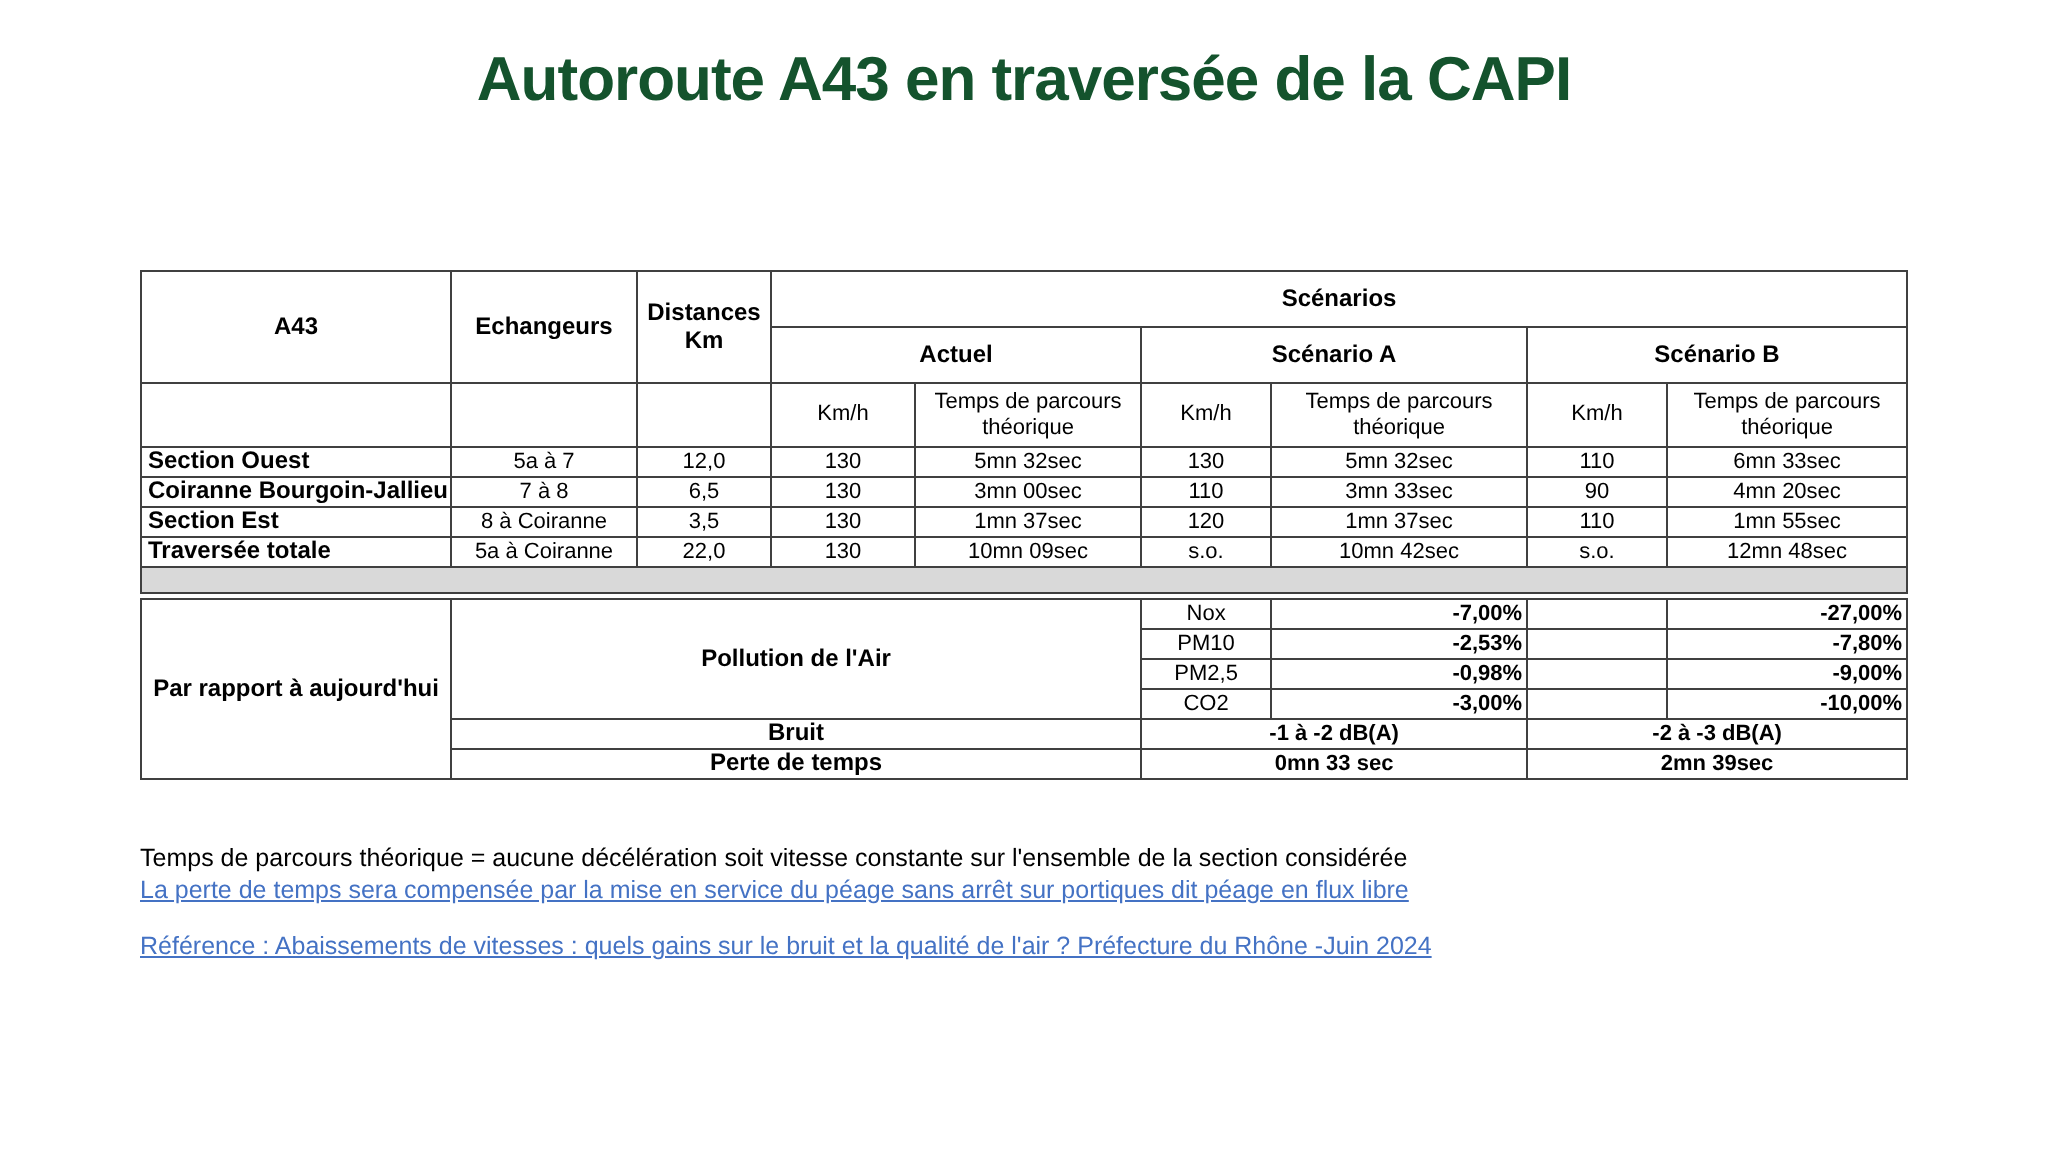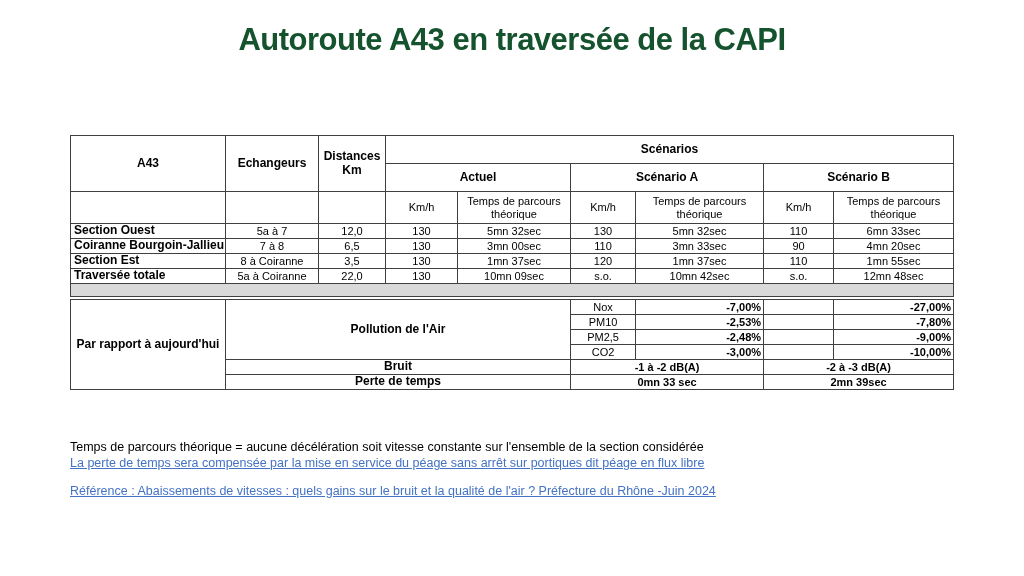--- a/index.html
+++ b/index.html
@@ -25,21 +25,21 @@
   .nowrap{white-space:nowrap;}
   tr.rh1{height:28px;}
   tr.rh2{height:28px;}
   tr.rh3{height:32px;}
   tr.rd{height:15px;}
   .band{
     height:12px;background:#D9D9D9;
     border:1px solid #404040;border-top:none;margin-bottom:2px;
   }
   .footnotes{
-    position:absolute;left:70px;top:439px;width:900px;
+    position:absolute;left:70px;top:421px;width:900px;
     font-size:12.5px;line-height:16px;
   }
   .footnotes p{margin:0;}
   .footnotes .gap{margin-top:12px;}
   a.link{color:#4472C4;text-decoration:underline;cursor:pointer;text-align:center;}
 </style>
 </head>
 <body>
 
 <div class="slide">
@@ -154,21 +154,21 @@
         <td class="rightval">-27,00%</td>
       </tr>
       <tr class="rd">
         <td>PM10</td>
         <td class="rightval">-2,53%</td>
         <td></td>
         <td class="rightval">-7,80%</td>
       </tr>
       <tr class="rd">
         <td>PM2,5</td>
-        <td class="rightval">-2,48%</td>
+        <td class="rightval">-0,98%</td>
         <td></td>
         <td class="rightval">-9,00%</td>
       </tr>
       <tr class="rd">
         <td>CO2</td>
         <td class="rightval">-3,00%</td>
         <td></td>
         <td class="rightval">-10,00%</td>
       </tr>
       <tr class="rd">

